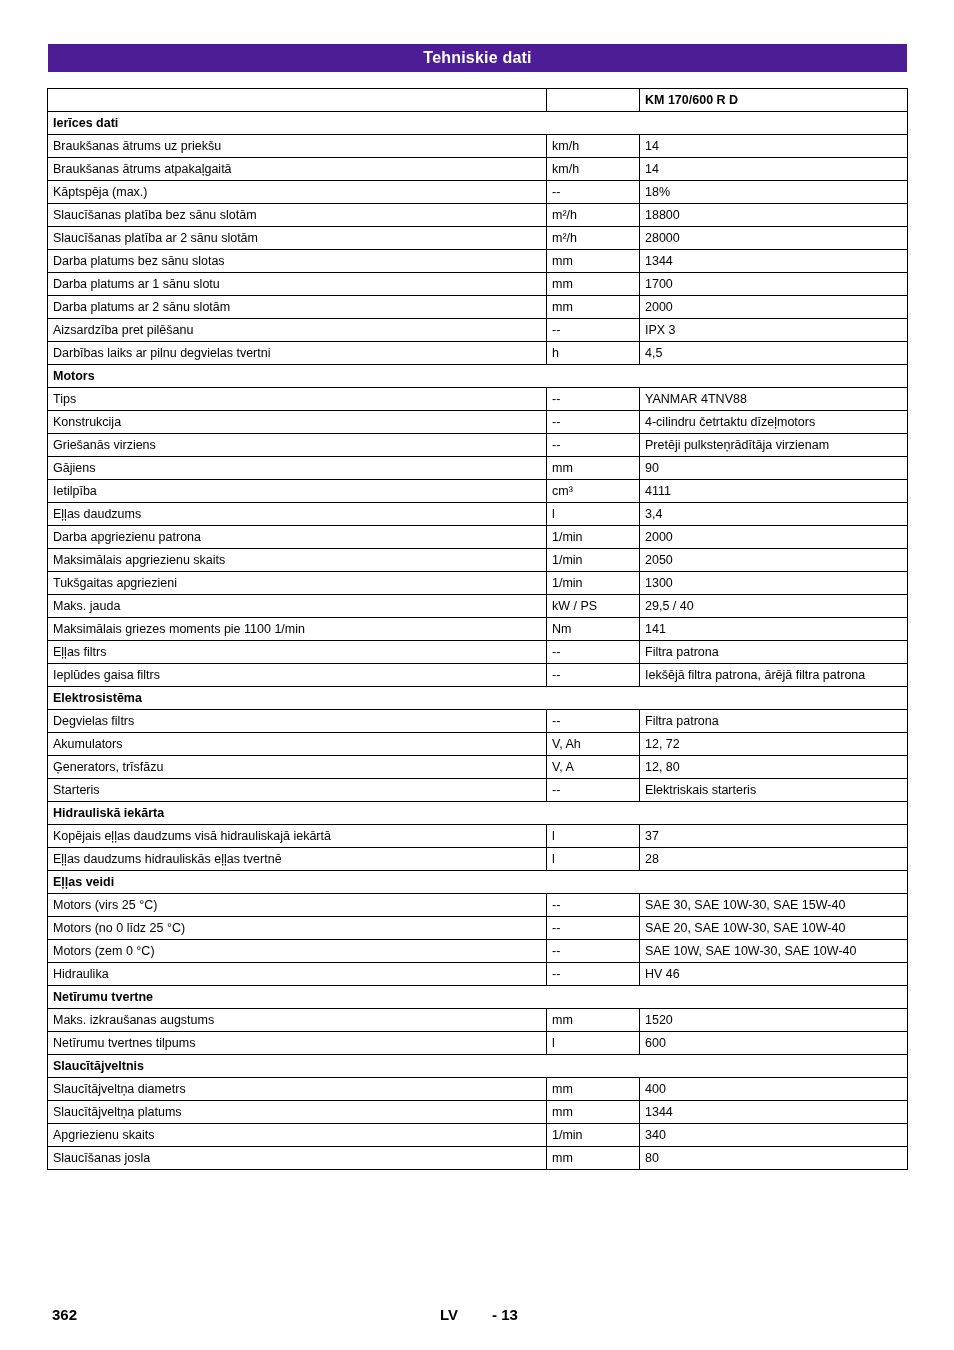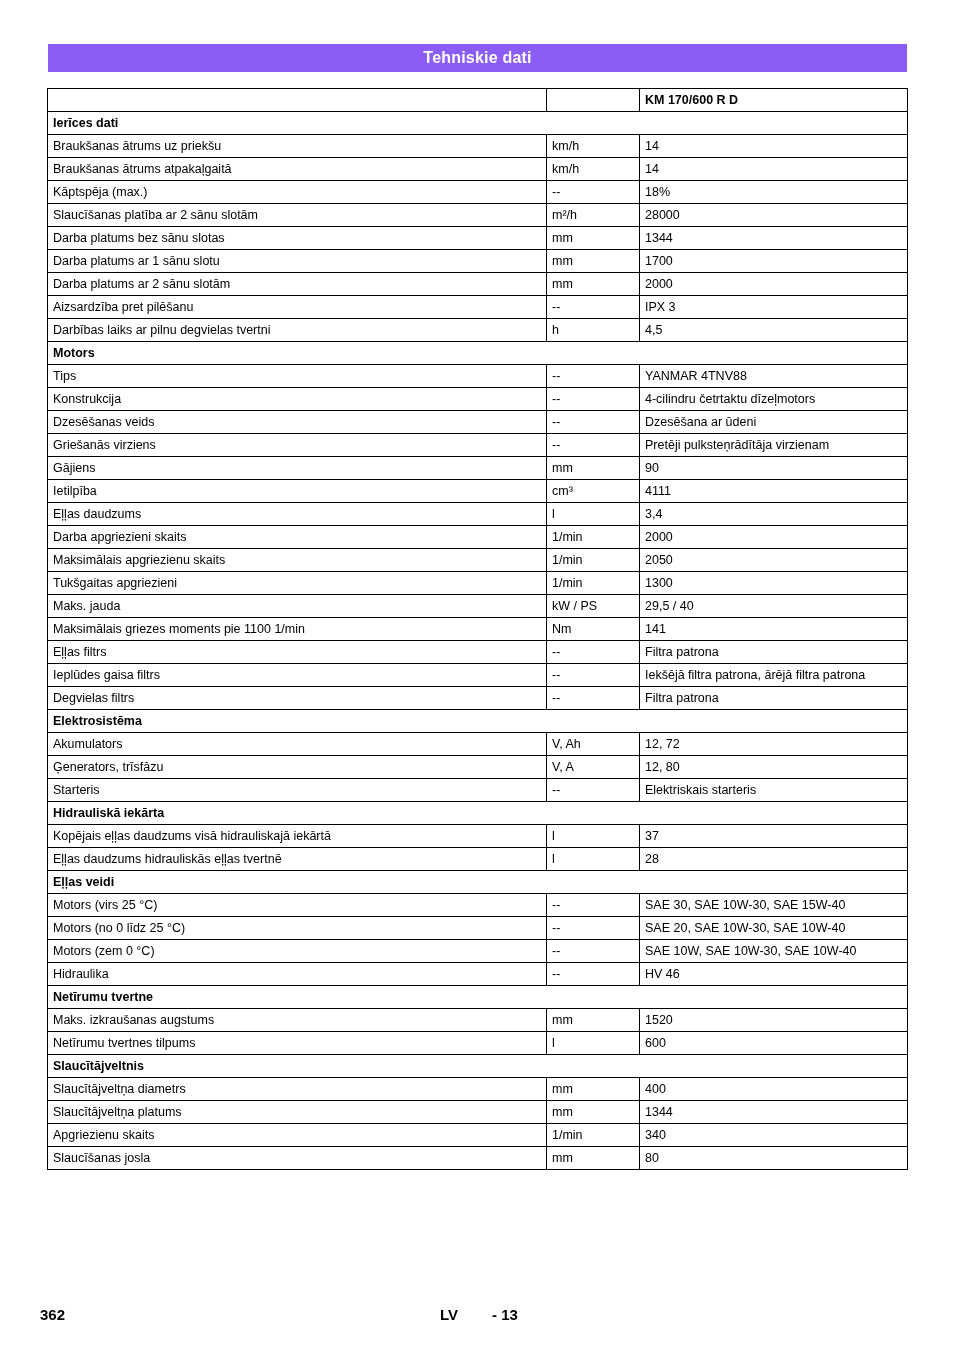--- a/index.html
+++ b/index.html
@@ -9,21 +9,21 @@
     background: #ffffff;
     color: #000000;
     font-family: "Liberation Sans", sans-serif;
     position: relative;
     overflow: hidden;
   }
   .title-bar {
     position: absolute;
     left: 48px; top: 44px;
     width: 859px; height: 28px;
-    background: #8b5cf6;
+    background: #4c1d95;
     color: #ffffff;
     font-weight: bold;
     font-size: 16px;
     display: flex;
     align-items: center;
     justify-content: center;
     letter-spacing: 0.2px;
     text-align: center;
   }
   table.tech-table {
@@ -52,21 +52,21 @@
     font-size: 13px;
     margin-left: 39px;
   }
   .footer {
     position: absolute;
     left: 0; top: 1306px;
     width: 954px; height: 24px;
     font-weight: bold;
     font-size: 15px;
   }
-  .footer .page-number   { position: absolute; left: 40px;  top: 0; }
+  .footer .page-number   { position: absolute; left: 52px;  top: 0; }
   .footer .language-code { position: absolute; left: 440px; top: 0; }
   .footer .sub-number    { position: absolute; left: 492px; top: 0; }
 </style>
 </head>
 <body>
 
 <div class="title-bar">Tehniskie dati</div>
 
 <table class="tech-table">
   <colgroup>
@@ -92,20 +92,25 @@
         <td>Braukšanas ātrums atpakaļgaitā</td>
         <td>km/h</td>
         <td>14</td>
       </tr>
       <tr>
         <td>Kāptspēja (max.)</td>
         <td>--</td>
         <td>18%</td>
       </tr>
       <tr>
+        <td>Slaucīšanas platība bez sānu slotām</td>
+        <td>m²/h</td>
+        <td>18800</td>
+      </tr>
+      <tr>
         <td>Slaucīšanas platība ar 2 sānu slotām</td>
         <td>m²/h</td>
         <td>28000</td>
       </tr>
       <tr>
         <td>Darba platums bez sānu slotas</td>
         <td>mm</td>
         <td>1344</td>
       </tr>
       <tr>
@@ -135,46 +140,41 @@
         <td>Tips</td>
         <td>--</td>
         <td>YANMAR 4TNV88</td>
       </tr>
       <tr>
         <td>Konstrukcija</td>
         <td>--</td>
         <td>4-cilindru četrtaktu dīzeļmotors</td>
       </tr>
       <tr>
-        <td>Dzesēšanas veids</td>
-        <td>--</td>
-        <td>Dzesēšana ar ūdeni</td>
-      </tr>
-      <tr>
         <td>Griešanās virziens</td>
         <td>--</td>
         <td>Pretēji pulksteņrādītāja virzienam</td>
       </tr>
       <tr>
         <td>Gājiens</td>
         <td>mm</td>
         <td>90</td>
       </tr>
       <tr>
         <td>Ietilpība</td>
         <td>cm³</td>
         <td>4111</td>
       </tr>
       <tr>
         <td>Eļļas daudzums</td>
         <td>l</td>
         <td>3,4</td>
       </tr>
       <tr>
-        <td>Darba apgriezieni skaits</td>
+        <td>Darba apgriezienu patrona</td>
         <td>1/min</td>
         <td>2000</td>
       </tr>
       <tr>
         <td>Maksimālais apgriezienu skaits</td>
         <td>1/min</td>
         <td>2050</td>
       </tr>
       <tr>
         <td>Tukšgaitas apgriezieni</td>
@@ -195,26 +195,26 @@
         <td>Eļļas filtrs</td>
         <td>--</td>
         <td>Filtra patrona</td>
       </tr>
       <tr>
         <td>Ieplūdes gaisa filtrs</td>
         <td>--</td>
         <td>Iekšējā filtra patrona, ārējā filtra patrona</td>
       </tr>
       <tr>
+        <td colspan="3" class="section-cell">Elektrosistēma</td>
+      </tr>
+      <tr>
         <td>Degvielas filtrs</td>
         <td>--</td>
         <td>Filtra patrona</td>
-      </tr>
-      <tr>
-        <td colspan="3" class="section-cell">Elektrosistēma</td>
       </tr>
       <tr>
         <td>Akumulators</td>
         <td>V, Ah</td>
         <td>12, 72</td>
       </tr>
       <tr>
         <td>Ģenerators, trīsfāzu</td>
         <td>V, A</td>
         <td>12, 80</td>

